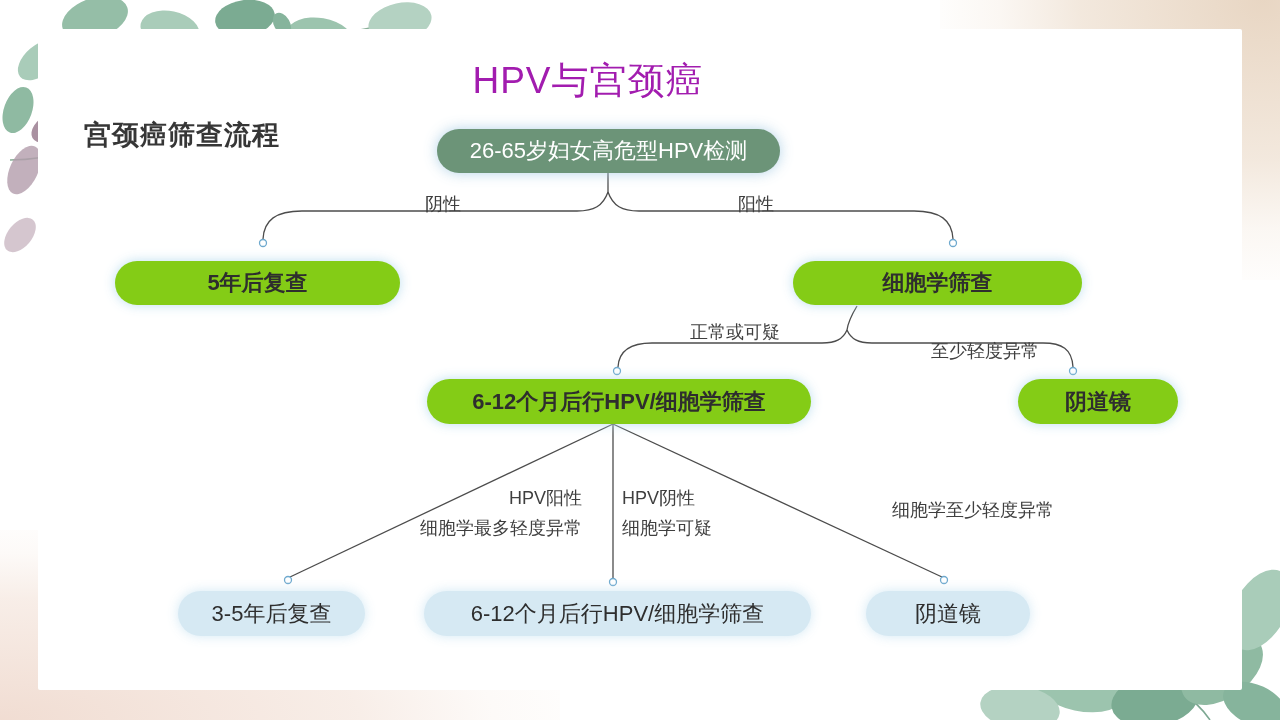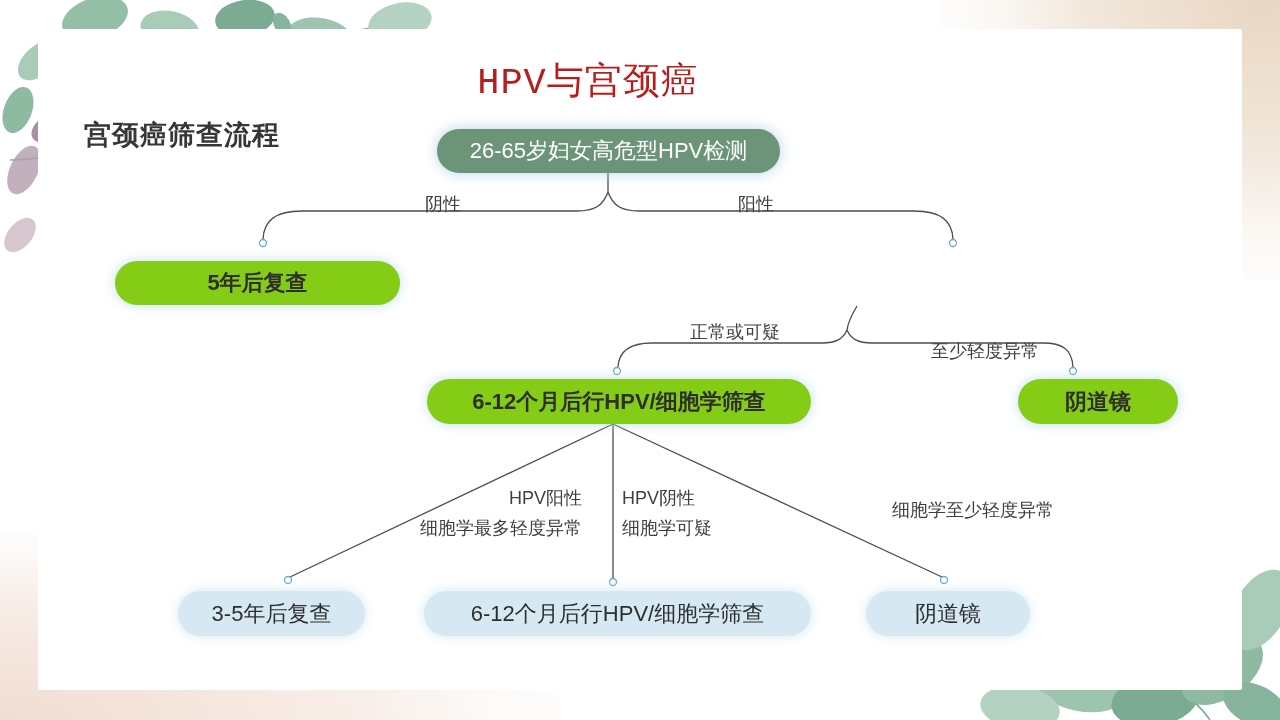--- a/index.html
+++ b/index.html
@@ -38,23 +38,22 @@
     background: #ffffff; border-radius: 2px;
   }
 
   
   #connectors { position: absolute; z-index: 2; left: 0; top: 0; }
 
   
   .abs { position: absolute; z-index: 3; }
   #slide-title {
     left: 0; top: 56px; width: 1176px;
-    text-align: center; font-size: 37px; color: #b91c1c;
+    text-align: center; font-size: 37px; color: #a21caf;
     letter-spacing: 1px;
-    font-family: Liberation Mono, monospace;
   }
   #section-heading {
     left: 84px; top: 117px;
     font-size: 27px; font-weight: bold; color: #363636;
     letter-spacing: 1px;
   }
   .node {
     display: flex; align-items: center; justify-content: center;
     border-radius: 23px; font-size: 22px; color: #2e2e2e;
     white-space: nowrap;
@@ -169,20 +168,21 @@
       <circle cx="944" cy="580" r="3.5"></circle>
     </g>
   </svg>
 
   <div class="abs" id="slide-title">HPV与宫颈癌</div>
   <div class="abs" id="section-heading">宫颈癌筛查流程</div>
 
   <div class="abs node node-root" style="left:437px; top:129px; width:343px; height:44px;">26-65岁妇女高危型HPV检测</div>
 
   <div class="abs node node-mid" style="left:115px; top:261px; width:285px; height:44px;">5年后复查</div>
+  <div class="abs node node-mid" style="left:793px; top:261px; width:289px; height:44px;">细胞学筛查</div>
 
   <div class="abs node node-mid" style="left:427px; top:379px; width:384px; height:45px;">6-12个月后行HPV/细胞学筛查</div>
   <div class="abs node node-mid" style="left:1018px; top:379px; width:160px; height:45px;">阴道镜</div>
 
   <div class="abs node node-low" style="left:178px; top:591px; width:187px; height:45px;">3-5年后复查</div>
   <div class="abs node node-low" style="left:424px; top:591px; width:387px; height:45px;">6-12个月后行HPV/细胞学筛查</div>
   <div class="abs node node-low" style="left:866px; top:591px; width:164px; height:45px;">阴道镜</div>
 
   <div class="abs branch-label ta-c" style="left:393px; top:189px; width:100px;">阴性</div>
   <div class="abs branch-label ta-c" style="left:706px; top:189px; width:100px;">阳性</div>

